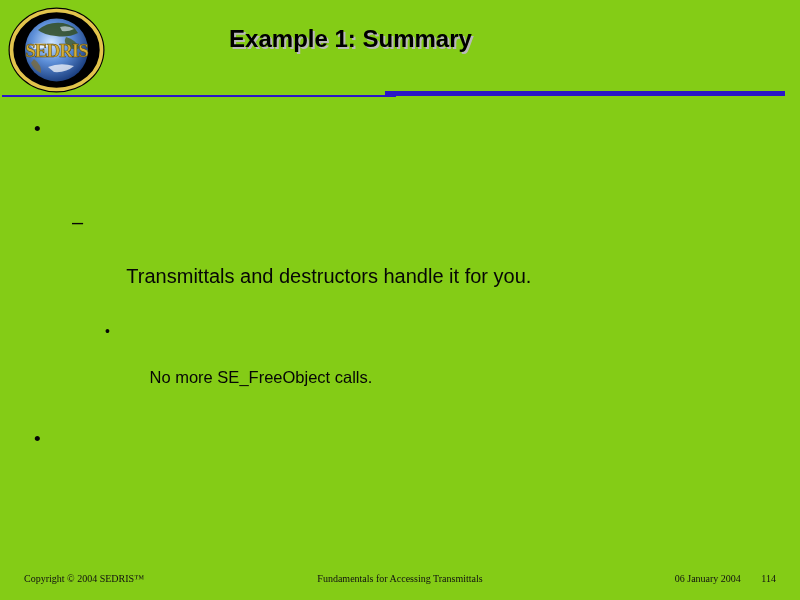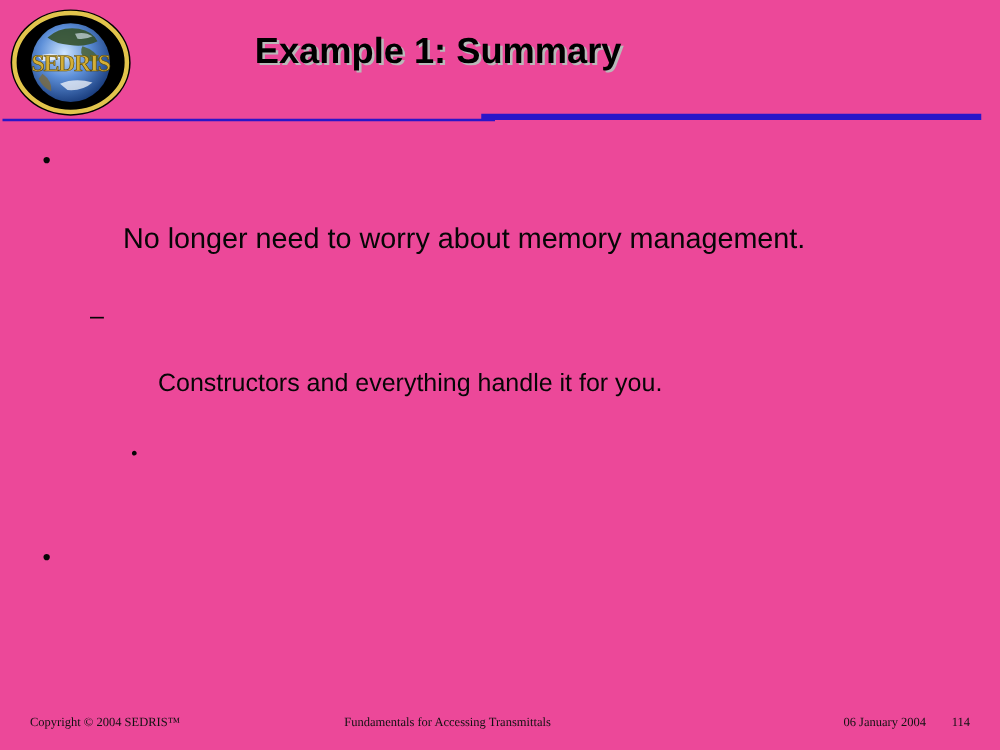--- a/index.html
+++ b/index.html
@@ -1,30 +1,30 @@
 <!DOCTYPE html>
 <html><head>
 <meta charset="utf-8">
 <style>
   html,body { margin:0; padding:0; background:#ffffff; }
   .slide {
     position:relative; width:800px; height:600px;
-    background:#ec4899; overflow:hidden;
+    background:#84cc16; overflow:hidden;
     font-family:"Liberation Sans", sans-serif;
   }
 
   
   .logo { position:absolute; left:8px; top:7px; width:97px; height:86px; }
   .logo svg { display:block; width:100%; height:100%; }
 
   
   .title {
     position:absolute; top:25px; left:0; width:701px; margin:0;
     box-sizing:border-box; padding-right:0;
-    text-align:center; font-size:29px; font-weight:bold; color:#000;
+    text-align:center; font-size:24px; font-weight:bold; color:#000;
     text-shadow:2px 2px 0 #b9b9b9;
   }
 
   
   .rule-thin  { position:absolute; left:2px;   top:95px; width:394px; height:2px; background:#2a16c8; }
   .rule-thick { position:absolute; left:385px; top:91px; width:400px; height:5px; background:#2a16c8; }
 
   
   .content { position:absolute; left:0; top:113px; width:788px; color:#060606; }
   .li { position:relative; white-space:pre-wrap; }
@@ -36,21 +36,21 @@
   .l1 > .marker { left:34px;  font-size:19px; }
   .l2 > .marker { left:72px;  font-size:20px; }
   .l3 > .marker { left:105px; font-size:14px; }
 
   
   .footer {
     position:absolute; left:0; top:573px; width:800px; height:22px;
     font-family:"Liberation Serif", serif; font-size:10px; color:#111;
   }
   .f-left   { position:absolute; left:24px; top:0; }
-  .f-center { position:absolute; left:0; top:0; width:716px; text-align:center; }
+  .f-center { position:absolute; left:0; top:0; width:800px; text-align:center; }
   .f-right  { position:absolute; right:24px; top:0;font-family:Liberation Serif, serif; }
   .f-page   { display:inline-block; margin-left:18px; }
 </style>
 </head>
 <body>
 
 <div class="slide">
 
   <div class="logo">
     <svg viewBox="0 0 97 86">
@@ -75,28 +75,28 @@
   </div>
 
   <h1 class="title">Example 1: Summary</h1>
 
   <div class="rule-thin"></div>
   <div class="rule-thick"></div>
 
   <div class="content">
     <div class="li l1">
       <span class="marker">•</span>
-      <span class="txt">No longer need to worry about memory management.</span>
     </div>
     <div class="li l2">
       <span class="marker">–</span>
-      <span class="txt">Constructors and everything handle it for you.</span>
+      <span class="txt">Transmittals and destructors handle it for you.</span>
     </div>
     <div class="li l3">
       <span class="marker">•</span>
+      <span class="txt">No more SE_FreeObject calls.</span>
     </div>
     <div class="li l1">
       <span class="marker">•</span>
     </div>
 
   </div>
 
   <div class="footer">
     <span class="f-left">Copyright © 2004 SEDRIS™</span>
     <span class="f-center">Fundamentals for Accessing Transmittals</span>

